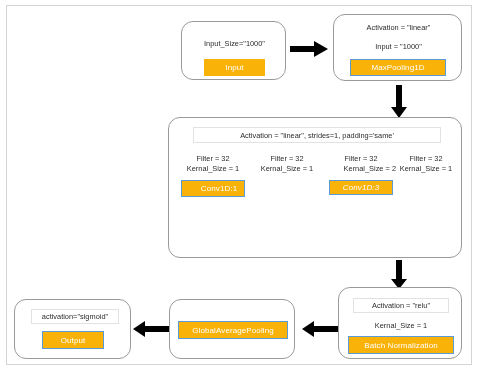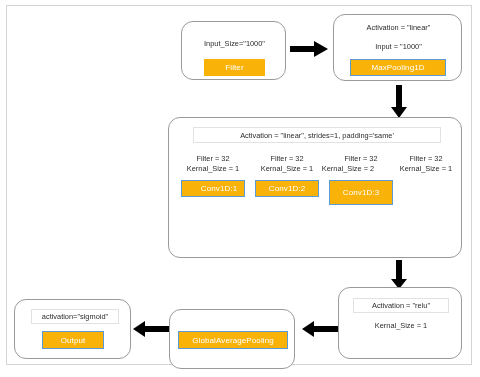--- a/index.html
+++ b/index.html
@@ -82,21 +82,21 @@
   .arrow svg { display: block; }
 </style>
 </head>
 <body>
 
 <div id="canvas">
   <div id="outer-frame"></div>
 
   <div class="card" style="left:181px; top:21px; width:105px; height:59px;">
     <div class="param" style="left:0; top:17px; width:105px;">Input_Size="1000"</div>
-    <div class="node plain" style="left:22px; top:37px; width:61px; height:17px;">Filter</div>
+    <div class="node plain" style="left:22px; top:37px; width:61px; height:17px;">Input</div>
   </div>
 
   <div class="arrow" style="left:290px; top:40px;">
     <svg width="40" height="18" viewBox="0 0 40 18">
       <path d="M0 6 H24 V1 L38 9 L24 17 V12 H0 Z" fill="#000000"></path>
     </svg>
   </div>
 
   <div class="card" style="left:333px; top:14px; width:129px; height:67px;">
     <div class="param" style="left:0; top:8px; width:129px;">Activation = "linear"</div>
@@ -113,49 +113,49 @@
   <div class="card" style="left:168px; top:117px; width:294px; height:141px;">
 
     <div class="parambox" style="left:24px; top:9px; width:248px; height:16px;">Activation = "linear", strides=1, padding='same'</div>
 
     <div class="param" style="left:9px; top:36px; width:70px;">Filter = 32</div>
     <div class="param" style="left:9px; top:46px; width:70px;">Kernal_Size = 1</div>
     <div class="node bordered" style="left:12px; top:62px; width:64px; height:17px;padding-left:12px;">Conv1D:1</div>
 
     <div class="param" style="left:83px; top:36px; width:70px;">Filter = 32</div>
     <div class="param" style="left:83px; top:46px; width:70px;">Kernal_Size = 1</div>
-    <div class="node bordered" style="left:86px; top:62px; width:64px; height:17px;">Conv1D:2</div>
 
     <div class="param" style="left:157px; top:36px; width:70px;">Filter = 32</div>
-    <div class="param" style="left:144px; top:46px; width:70px;">Kernal_Size = 2</div>
-    <div class="node bordered" style="left:160px; top:62px; width:64px; height:25px;">Conv1D:3</div>
+    <div class="param" style="left:157px; top:46px; width:70px;text-align:right;">Kernal_Size = 2</div>
+    <div class="node bordered" style="left:160px; top:62px; width:64px; height:15px;font-style:italic;">Conv1D:3</div>
 
     <div class="param" style="left:222px; top:36px; width:70px;">Filter = 32</div>
     <div class="param" style="left:222px; top:46px; width:70px;">Kernal_Size = 1</div>
 
   </div>
 
   <div class="arrow" style="left:390px; top:260px;">
     <svg width="18" height="30" viewBox="0 0 18 30">
       <path d="M6 0 H12 V19 H17 L9 29 L1 19 H6 Z" fill="#000000"></path>
     </svg>
   </div>
 
   <div class="card" style="left:338px; top:287px; width:124px; height:72px;">
     <div class="parambox" style="left:14px; top:10px; width:96px; height:15px;">Activation = "relu"</div>
     <div class="param" style="left:0; top:33px; width:124px;">Kernal_Size = 1</div>
+    <div class="node bordered" style="left:9px; top:48px; width:106px; height:18px;">Batch Normalization</div>
   </div>
 
   <div class="arrow" style="left:302px; top:320px;">
     <svg width="36" height="18" viewBox="0 0 36 18">
       <path d="M36 6 H12 V1 L0 9 L12 17 V12 H36 Z" fill="#000000"></path>
     </svg>
   </div>
 
-  <div class="card" style="left:169px; top:299px; width:126px; height:60px;margin-top:10px;">
+  <div class="card" style="left:169px; top:299px; width:126px; height:60px;">
     <div class="node bordered" style="left:8px; top:21px; width:110px; height:18px;">GlobalAveragePooling</div>
   </div>
 
   <div class="arrow" style="left:133px; top:320px;">
     <svg width="36" height="18" viewBox="0 0 36 18">
       <path d="M36 6 H12 V1 L0 9 L12 17 V12 H36 Z" fill="#000000"></path>
     </svg>
   </div>
 
   <div class="card" style="left:14px; top:299px; width:117px; height:60px;">

